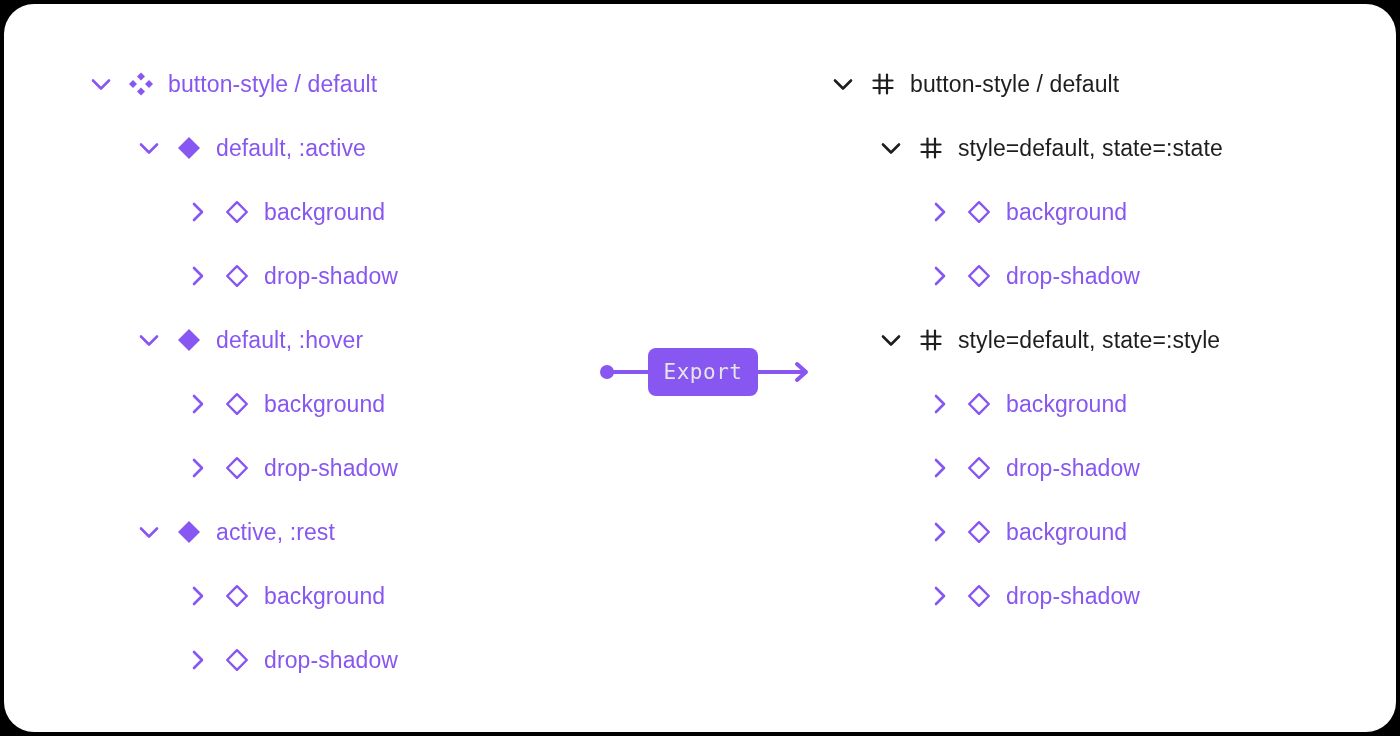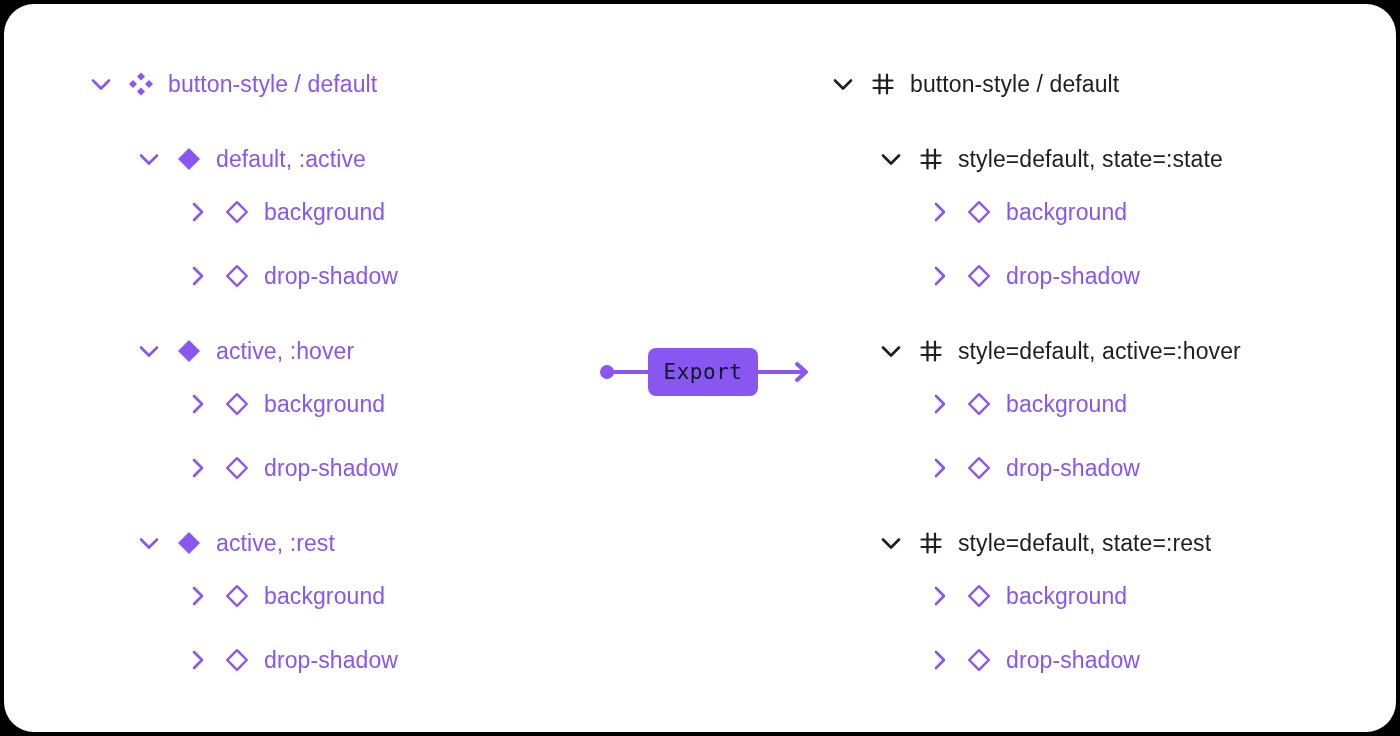--- a/index.html
+++ b/index.html
@@ -41,21 +41,21 @@
 
   
   .row {
     display: flex;
     align-items: center;
     height: 48px;
     box-sizing: border-box;
     white-space: nowrap;
   }
   .row.depth-0 { padding-left: 0px;  margin-bottom: 16px; }
-  .row.depth-1 { padding-left: 48px; margin-bottom: 16px; align-items: flex-end; }
+  .row.depth-1 { padding-left: 48px; margin-bottom: 16px; }
   .row.depth-2 { padding-left: 96px; margin-bottom: 16px; }
 
   .chev {
     width: 26px;
     height: 26px;
     flex: 0 0 26px;
     display: block;
     margin-right: 14px;
   }
   .glyph {
@@ -101,21 +101,21 @@
   }
   .export-btn {
     position: absolute;
     left: 48px;
     top: 0px;
     width: 110px;
     height: 48px;
     border: none;
     border-radius: 8px;
     background: #8856F0;
-    color: #0f172a;
+    color: #e5e5e5;
     font-family: "DejaVu Sans Mono", "Liberation Mono", monospace;
     font-size: 21px;
     letter-spacing: 0.5px;
     display: flex;
     align-items: center;
     justify-content: center;
     padding: 0;
     cursor: pointer;
   }
   .conn-arrow {
@@ -173,21 +173,21 @@
           </svg>
           <span class="label">drop-shadow</span>
         </div>
         <div class="row depth-1 purple">
           <svg class="chev" viewBox="0 0 26 26">
             <polyline points="5,9.5 13,17.5 21,9.5" fill="none" stroke="#8856F0" stroke-width="2.6" stroke-linecap="round" stroke-linejoin="round"></polyline>
           </svg>
           <svg class="glyph" viewBox="0 0 26 26">
             <path d="M13 2 L24 13 L13 24 L2 13 Z" fill="#8856F0"></path>
           </svg>
-          <span class="label">active, :hover</span>
+          <span class="label">default, :hover</span>
         </div>
         <div class="row depth-2 purple">
           <svg class="chev" viewBox="0 0 26 26">
             <polyline points="10,5 18,13 10,21" fill="none" stroke="#8856F0" stroke-width="2.6" stroke-linecap="round" stroke-linejoin="round"></polyline>
           </svg>
           <svg class="glyph" viewBox="0 0 26 26">
             <path d="M13 3.2 L22.8 13 L13 22.8 L3.2 13 Z" fill="none" stroke="#8856F0" stroke-width="2.4" stroke-linejoin="round"></path>
           </svg>
           <span class="label">background</span>
         </div>
@@ -280,53 +280,39 @@
             <polyline points="5,9.5 13,17.5 21,9.5" fill="none" stroke="#1e1e1e" stroke-width="2.6" stroke-linecap="round" stroke-linejoin="round"></polyline>
           </svg>
           <svg class="glyph" viewBox="0 0 26 26">
             <g stroke="#1e1e1e" stroke-width="2.2" stroke-linecap="round">
               <line x1="9.5" y1="3.5" x2="9.5" y2="22.5"></line>
               <line x1="17" y1="3.5" x2="17" y2="22.5"></line>
               <line x1="3.5" y1="9.5" x2="22.5" y2="9.5"></line>
               <line x1="3.5" y1="17" x2="22.5" y2="17"></line>
             </g>
           </svg>
-          <span class="label">style=default, active=:hover</span>
-        </div>
-        <div class="row depth-2 purple">
-          <svg class="chev" viewBox="0 0 26 26">
-            <polyline points="10,5 18,13 10,21" fill="none" stroke="#8856F0" stroke-width="2.6" stroke-linecap="round" stroke-linejoin="round"></polyline>
-          </svg>
-          <svg class="glyph" viewBox="0 0 26 26">
-            <path d="M13 3.2 L22.8 13 L13 22.8 L3.2 13 Z" fill="none" stroke="#8856F0" stroke-width="2.4" stroke-linejoin="round"></path>
-          </svg>
-          <span class="label">background</span>
-        </div>
-        <div class="row depth-2 purple">
-          <svg class="chev" viewBox="0 0 26 26">
-            <polyline points="10,5 18,13 10,21" fill="none" stroke="#8856F0" stroke-width="2.6" stroke-linecap="round" stroke-linejoin="round"></polyline>
-          </svg>
-          <svg class="glyph" viewBox="0 0 26 26">
-            <path d="M13 3.2 L22.8 13 L13 22.8 L3.2 13 Z" fill="none" stroke="#8856F0" stroke-width="2.4" stroke-linejoin="round"></path>
-          </svg>
-          <span class="label">drop-shadow</span>
-        </div>
-        <div class="row depth-1 dark">
-          <svg class="chev" viewBox="0 0 26 26">
-            <polyline points="5,9.5 13,17.5 21,9.5" fill="none" stroke="#1e1e1e" stroke-width="2.6" stroke-linecap="round" stroke-linejoin="round"></polyline>
-          </svg>
-          <svg class="glyph" viewBox="0 0 26 26">
-            <g stroke="#1e1e1e" stroke-width="2.2" stroke-linecap="round">
-              <line x1="9.5" y1="3.5" x2="9.5" y2="22.5"></line>
-              <line x1="17" y1="3.5" x2="17" y2="22.5"></line>
-              <line x1="3.5" y1="9.5" x2="22.5" y2="9.5"></line>
-              <line x1="3.5" y1="17" x2="22.5" y2="17"></line>
-            </g>
-          </svg>
-          <span class="label">style=default, state=:rest</span>
+          <span class="label">style=default, state=:style</span>
+        </div>
+        <div class="row depth-2 purple">
+          <svg class="chev" viewBox="0 0 26 26">
+            <polyline points="10,5 18,13 10,21" fill="none" stroke="#8856F0" stroke-width="2.6" stroke-linecap="round" stroke-linejoin="round"></polyline>
+          </svg>
+          <svg class="glyph" viewBox="0 0 26 26">
+            <path d="M13 3.2 L22.8 13 L13 22.8 L3.2 13 Z" fill="none" stroke="#8856F0" stroke-width="2.4" stroke-linejoin="round"></path>
+          </svg>
+          <span class="label">background</span>
+        </div>
+        <div class="row depth-2 purple">
+          <svg class="chev" viewBox="0 0 26 26">
+            <polyline points="10,5 18,13 10,21" fill="none" stroke="#8856F0" stroke-width="2.6" stroke-linecap="round" stroke-linejoin="round"></polyline>
+          </svg>
+          <svg class="glyph" viewBox="0 0 26 26">
+            <path d="M13 3.2 L22.8 13 L13 22.8 L3.2 13 Z" fill="none" stroke="#8856F0" stroke-width="2.4" stroke-linejoin="round"></path>
+          </svg>
+          <span class="label">drop-shadow</span>
         </div>
         <div class="row depth-2 purple">
           <svg class="chev" viewBox="0 0 26 26">
             <polyline points="10,5 18,13 10,21" fill="none" stroke="#8856F0" stroke-width="2.6" stroke-linecap="round" stroke-linejoin="round"></polyline>
           </svg>
           <svg class="glyph" viewBox="0 0 26 26">
             <path d="M13 3.2 L22.8 13 L13 22.8 L3.2 13 Z" fill="none" stroke="#8856F0" stroke-width="2.4" stroke-linejoin="round"></path>
           </svg>
           <span class="label">background</span>
         </div>

